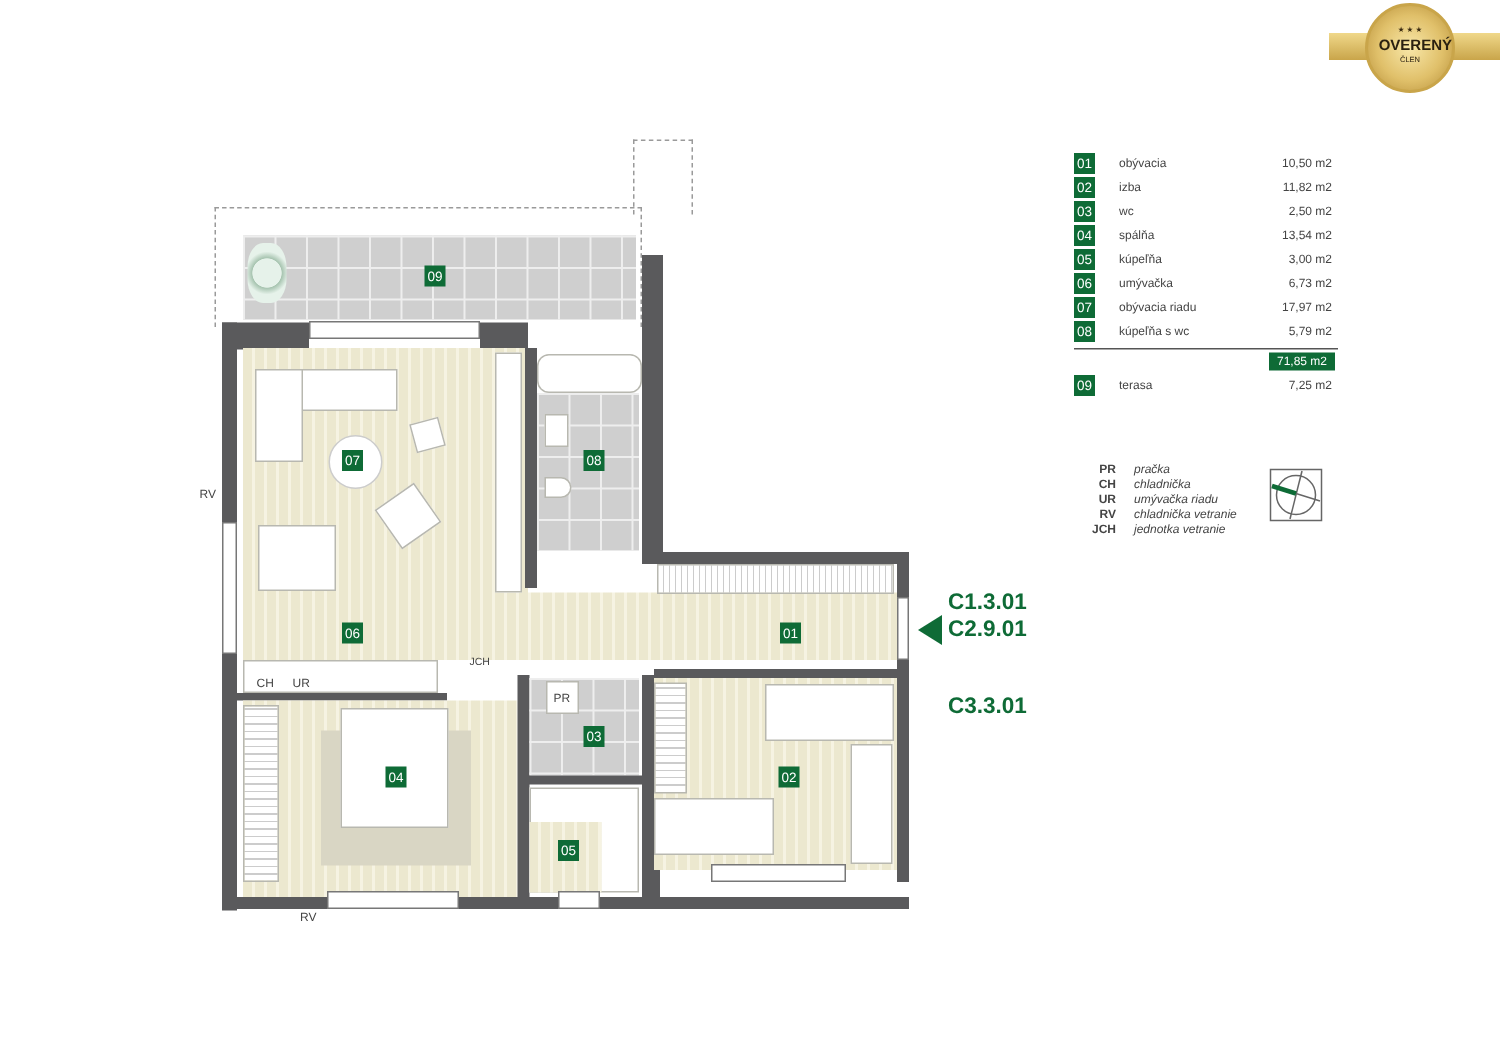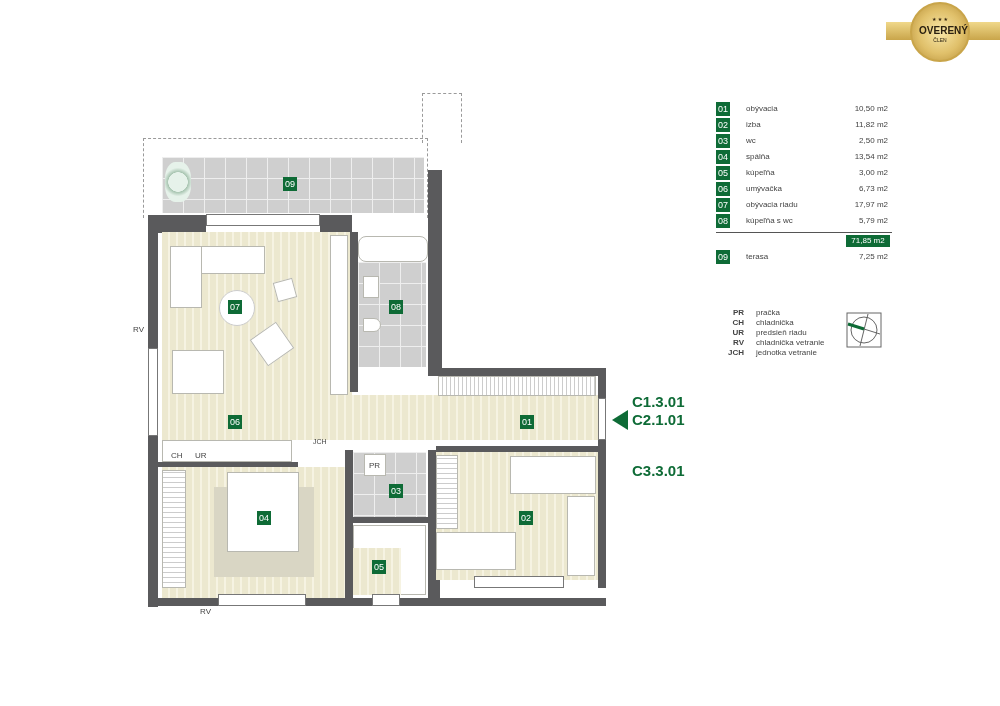--- a/index.html
+++ b/index.html
@@ -11,21 +11,21 @@
   .furn{position:absolute;background:#fff;border:1px solid #b8b8b0;box-sizing:border-box;}
   .tag{position:absolute;background:#0e6b36;color:#fff;font-size:9px;line-height:14px;width:14px;text-align:center;font-family:"Liberation Sans Narrow","Liberation Sans",sans-serif;}
   .win{position:absolute;background:#fff;border:1px solid #777;box-sizing:border-box;}
   .small-lbl{position:absolute;font-size:8px;color:#444;}
   .legend-row{position:absolute;left:716px;height:14px;width:180px;font-size:8px;color:#444;}
   .legend-row .num{position:absolute;left:0;top:0;width:14px;height:14px;background:#0e6b36;color:#fff;font-size:9px;line-height:14px;text-align:center;}
   .legend-row .name{position:absolute;left:30px;top:2px;}
   .legend-row .area{position:absolute;right:8px;top:2px;}
   .abbr-row{position:absolute;left:716px;font-size:8px;color:#444;height:11px;}
   .abbr-row .k{position:absolute;left:0;width:28px;text-align:right;font-weight:bold;}
-  .abbr-row .v{position:absolute;left:40px;white-space:nowrap;}
+  .abbr-row .v{position:absolute;left:40px;white-space:nowrap;font-style:italic;}
   .unit{position:absolute;left:632px;font-size:15px;font-weight:bold;color:#0e6b36;font-family:"Liberation Sans",sans-serif;}
   .dash{position:absolute;border:1px dashed #9a9a9a;box-sizing:border-box;}
 </style>
 </head>
 <body>
 
 <div>
 
   <div class="dash" style="left:143px;top:138px;width:285px;height:80px;border-bottom:none;"></div>
   <div class="dash" style="left:422px;top:93px;width:40px;height:50px;border-bottom:none;border-left:1px dashed #9a9a9a;"></div>
@@ -109,21 +109,21 @@
   <div class="small-lbl" style="left:171px;top:451px;">CH</div>
   <div class="small-lbl" style="left:195px;top:451px;">UR</div>
   <div class="small-lbl" style="left:369px;top:461px;">PR</div>
   <div class="small-lbl" style="left:313px;top:438px;font-size:7px;">JCH</div>
   <div class="small-lbl" style="left:133px;top:325px;">RV</div>
   <div class="small-lbl" style="left:200px;top:607px;">RV</div>
 </div>
 
 <div class="abs" style="left:612px;top:410px;width:0;height:0;border-top:10px solid transparent;border-bottom:10px solid transparent;border-right:16px solid #0e6b36;"></div>
 <div class="unit" style="top:393px;">C1.3.01</div>
-<div class="unit" style="top:411px;">C2.1.01</div>
+<div class="unit" style="top:411px;">C2.9.01</div>
 <div class="unit" style="top:429px;margin-top:33px;">C3.3.01</div>
 
 <div>
   <div class="legend-row" style="top:102px;">
       <span class="num">01</span>
       <span class="name">obývacia</span>
       <span class="area">10,50 m2</span>
     </div>
   <div class="legend-row" style="top:118px;">
       <span class="num">02</span>
@@ -173,21 +173,21 @@
   <div class="abbr-row" style="top:308px;">
       <span class="k">PR</span>
       <span class="v">pračka</span>
     </div>
   <div class="abbr-row" style="top:318px;">
       <span class="k">CH</span>
       <span class="v">chladnička</span>
     </div>
   <div class="abbr-row" style="top:328px;">
       <span class="k">UR</span>
-      <span class="v">predsieň riadu</span>
+      <span class="v">umývačka riadu</span>
     </div>
   <div class="abbr-row" style="top:338px;">
       <span class="k">RV</span>
       <span class="v">chladnička vetranie</span>
     </div>
   <div class="abbr-row" style="top:348px;">
       <span class="k">JCH</span>
       <span class="v">jednotka vetranie</span>
     </div>
 </div>

